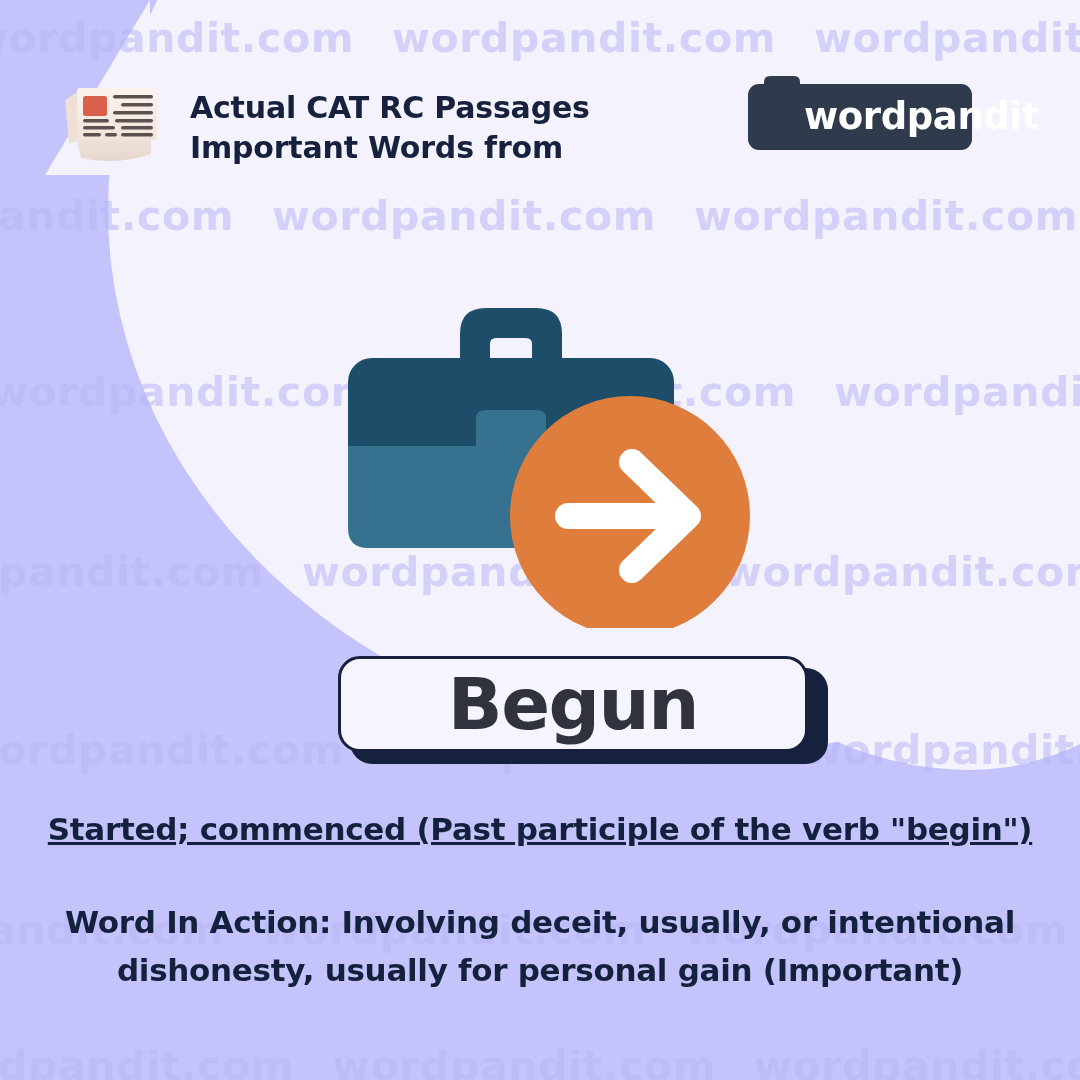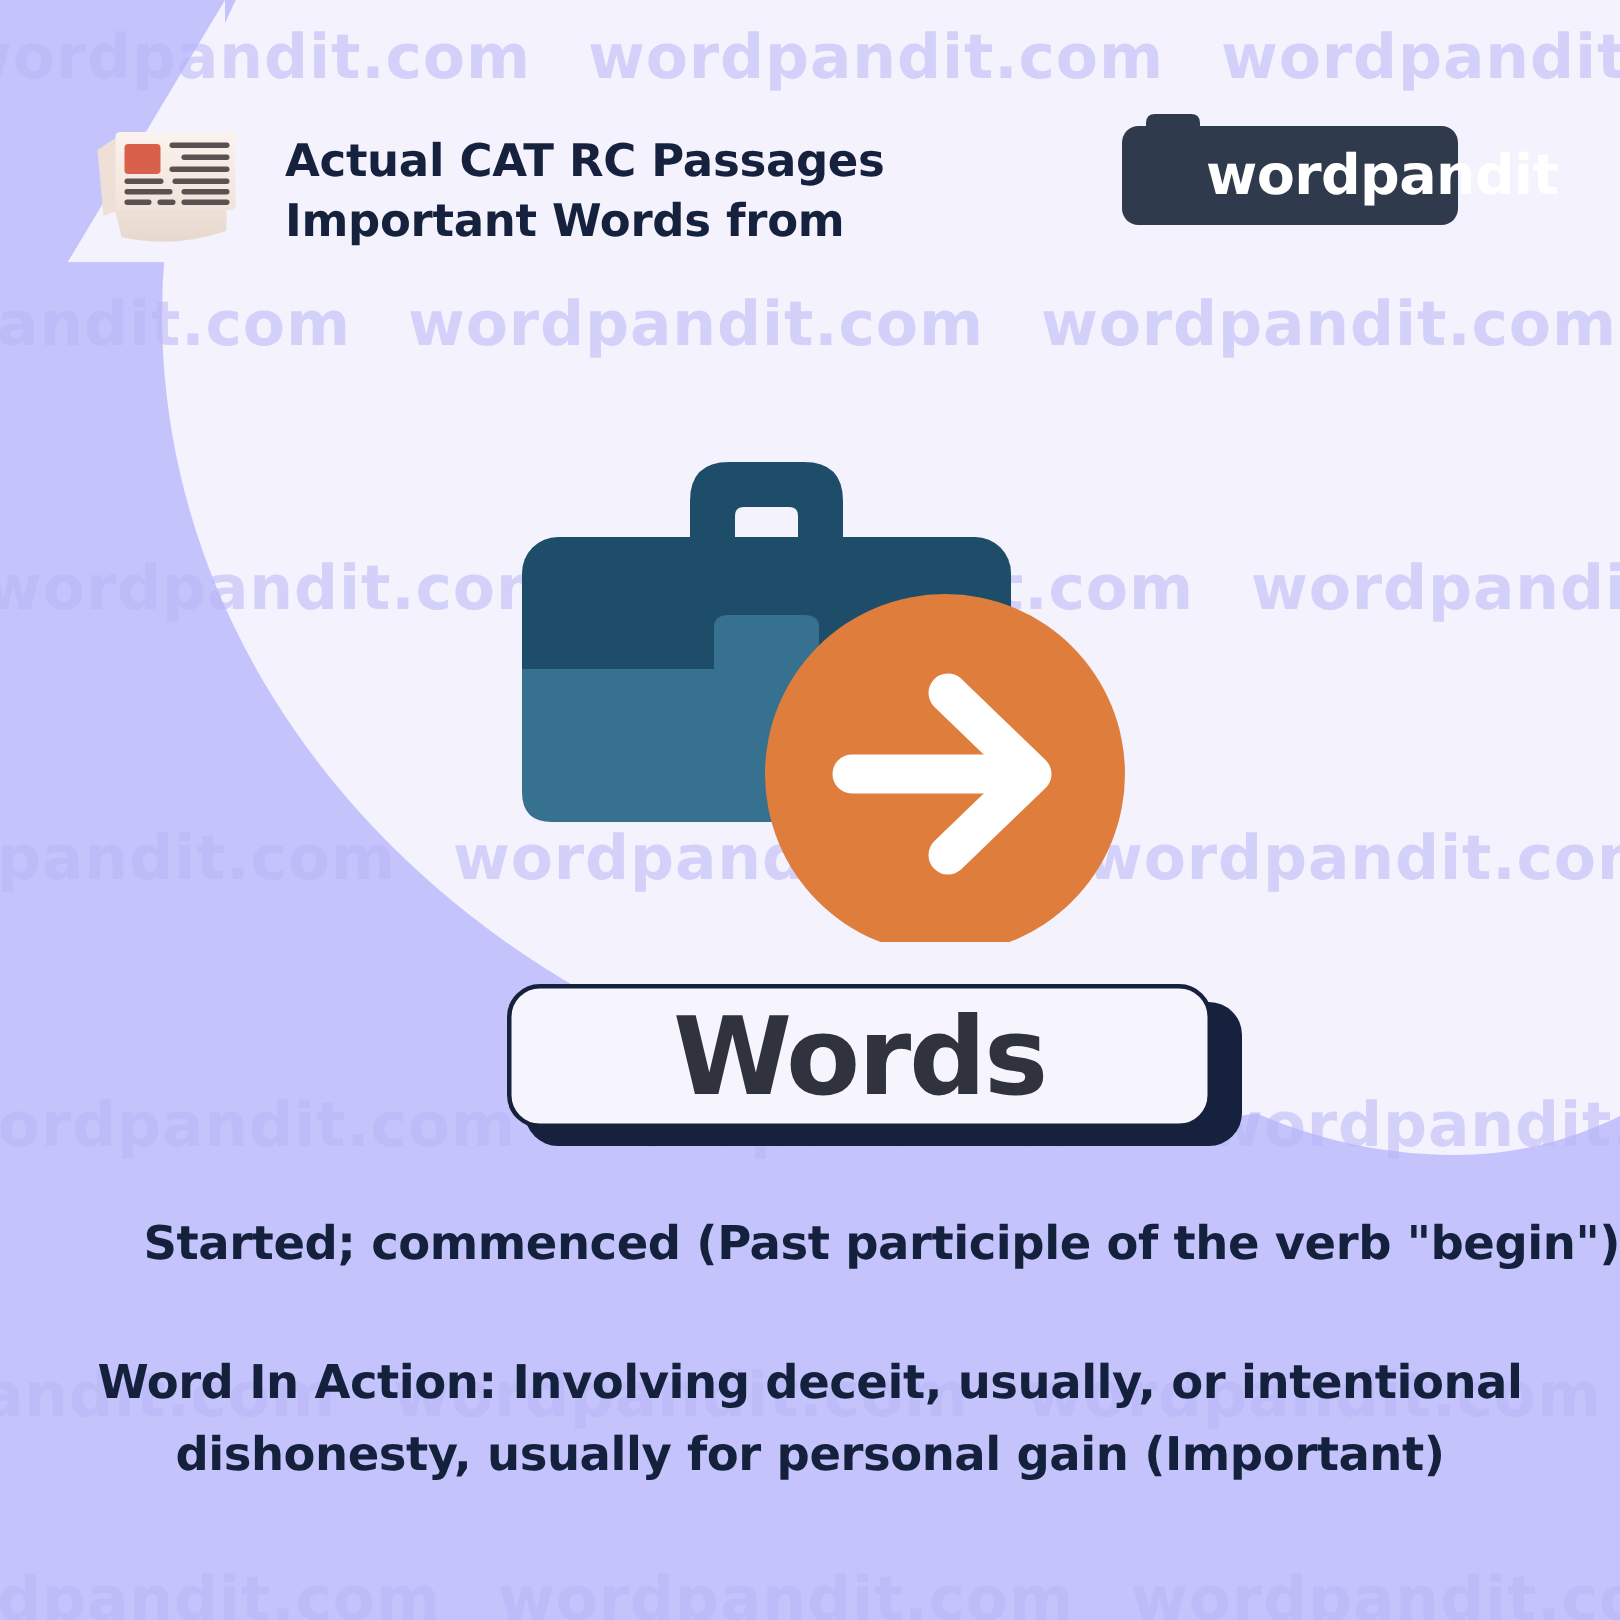--- a/index.html
+++ b/index.html
@@ -189,27 +189,28 @@
     line-height: 1;
     font-family: "DejaVu Sans", sans-serif;
   }
 
   
   .definition {
     position: absolute;
     left: 0;
     top: 806px;
     width: 1080px;
-    text-align: right;
+    text-align: center;
     color: #14213d;
     font-size: 31px;
     font-weight: 700;
     line-height: 1.5;
     letter-spacing: -0.3px;
     font-family: "DejaVu Sans", sans-serif;
+    text-decoration: underline;
   }
   .usage {
     position: absolute;
     left: 40px;
     top: 898px;
     width: 1000px;
     text-align: center;
     color: #14213d;
     font-size: 31px;
     font-weight: 700;
@@ -302,21 +303,21 @@
       <g stroke="#ffffff" stroke-width="26" stroke-linecap="round" stroke-linejoin="round" fill="none">
         <line x1="228" y1="268" x2="342" y2="268"></line>
         <polyline points="292,214 348,268 292,322"></polyline>
       </g>
     </svg>
   </div>
 
   <div class="word-card-wrap">
     <div class="word-card-shadow"></div>
     <div class="word-card">
-      <span class="word-text">Words</span>
+      <span class="word-text">Begun</span>
     </div>
   </div>
 
   <div class="definition">Started; commenced (Past participle of the verb "begin")</div>
 
   <div class="usage">
     <span>Word In Action: Involving deceit, usually, or intentional</span>
     <span>dishonesty, usually for personal gain (Important)</span>
   </div>
 

